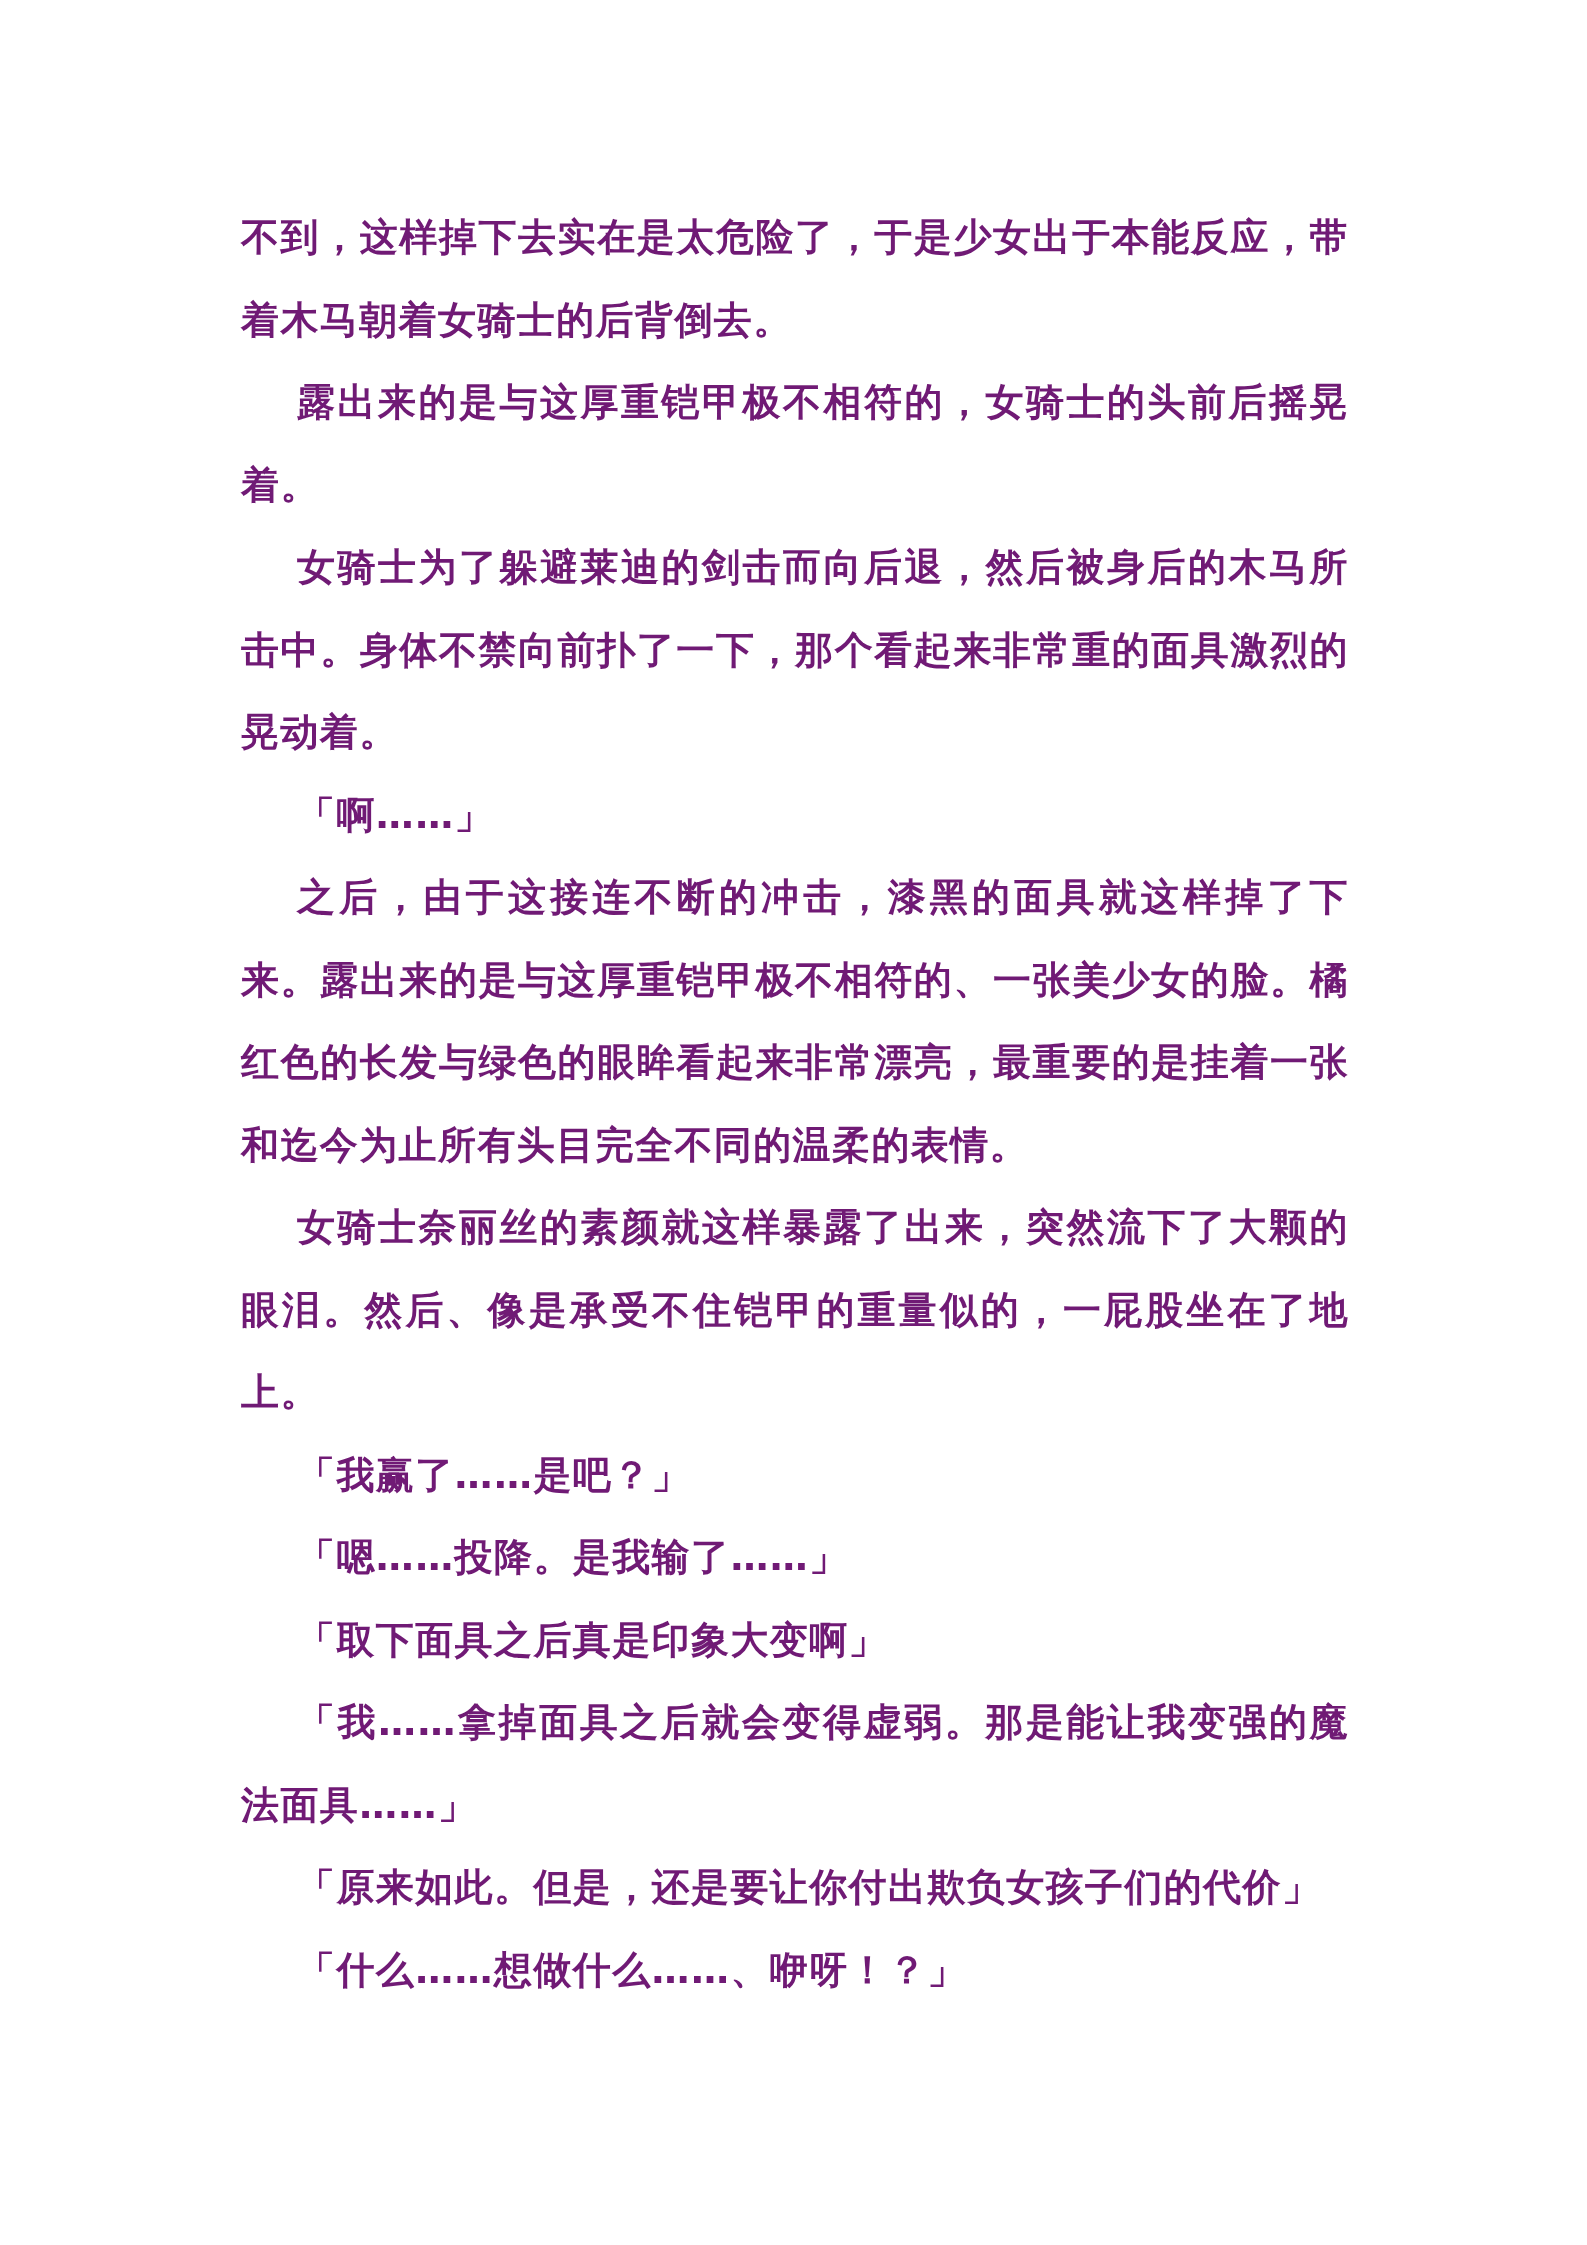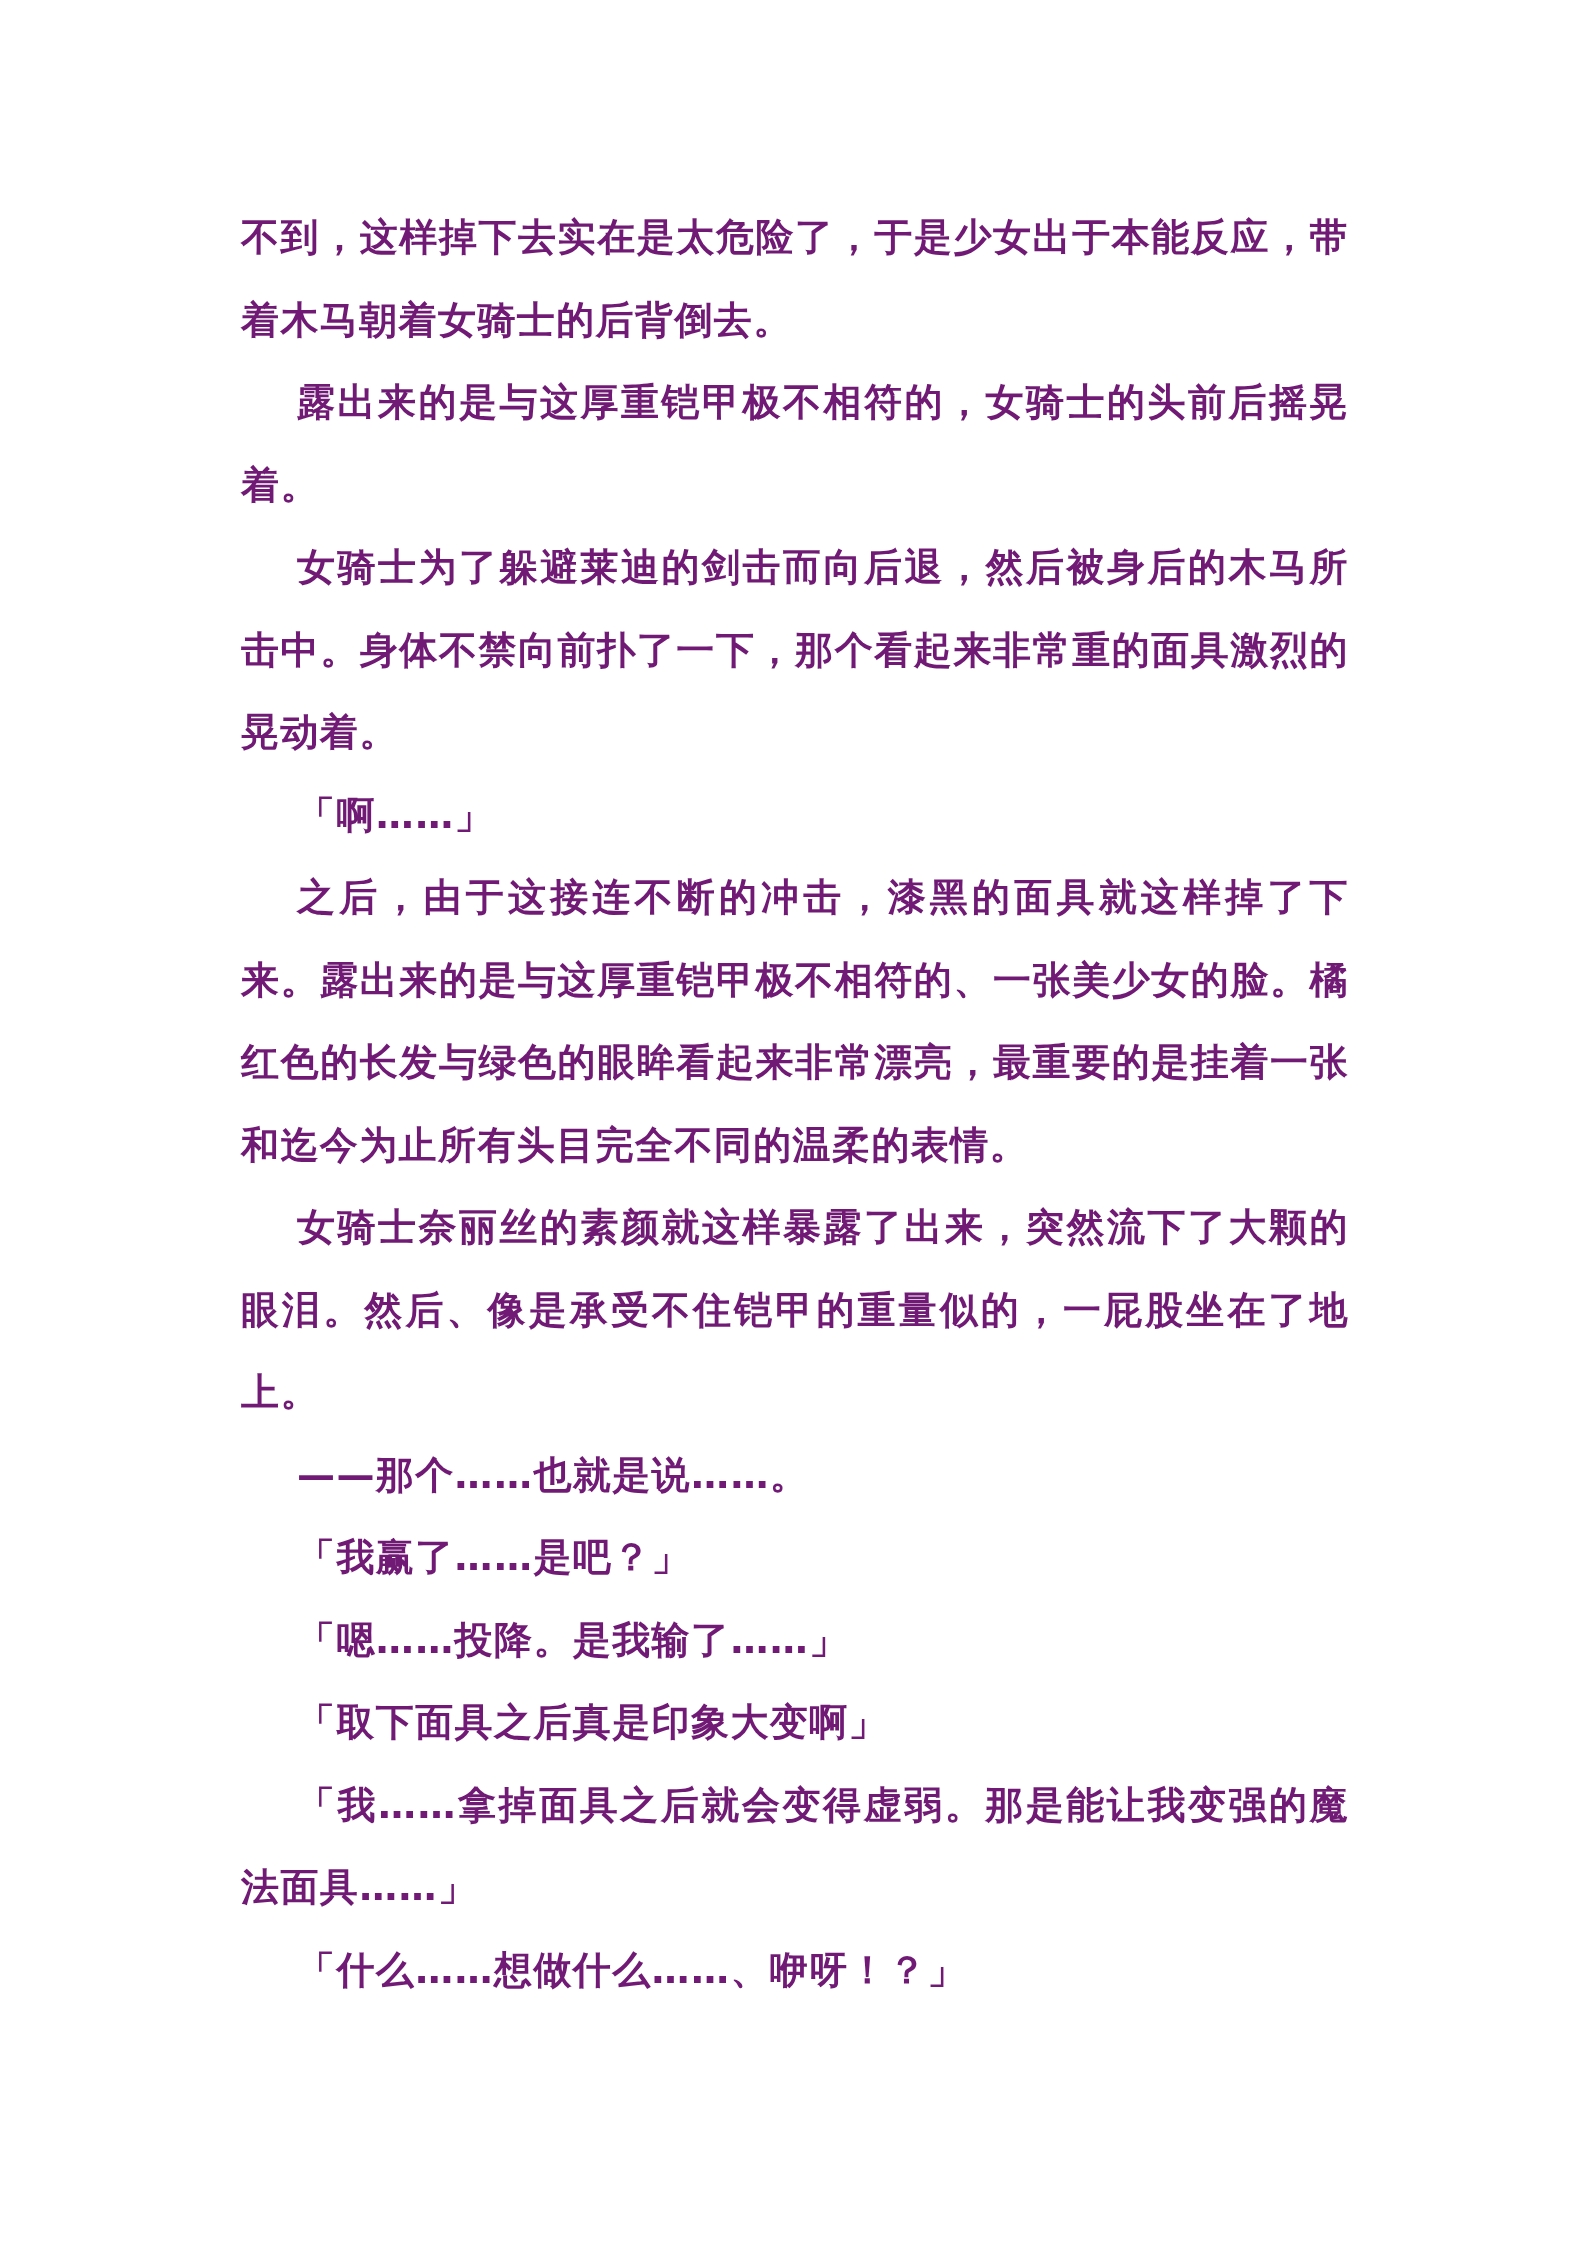--- a/index.html
+++ b/index.html
@@ -39,19 +39,19 @@
 </head>
 <body>
 
 <div class="page">
   <p class="para">不到，这样掉下去实在是太危险了，于是少女出于本能反应，带着木马朝着女骑士的后背倒去。</p>
   <p class="para indent">露出来的是与这厚重铠甲极不相符的，女骑士的头前后摇晃着。</p>
   <p class="para indent">女骑士为了躲避莱迪的剑击而向后退，然后被身后的木马所击中。身体不禁向前扑了一下，那个看起来非常重的面具激烈的晃动着。</p>
   <p class="para indent">「啊……」</p>
   <p class="para indent">之后，由于这接连不断的冲击，漆黑的面具就这样掉了下来。露出来的是与这厚重铠甲极不相符的、一张美少女的脸。橘红色的长发与绿色的眼眸看起来非常漂亮，最重要的是挂着一张和迄今为止所有头目完全不同的温柔的表情。</p>
   <p class="para indent">女骑士奈丽丝的素颜就这样暴露了出来，突然流下了大颗的眼泪。然后、像是承受不住铠甲的重量似的，一屁股坐在了地上。</p>
-  <p class="para indent">——那个……也就是说……。</p>
   <p class="para indent">「我赢了……是吧？」</p>
   <p class="para indent">「嗯……投降。是我输了……」</p>
   <p class="para indent">「取下面具之后真是印象大变啊」</p>
   <p class="para indent">「我……拿掉面具之后就会变得虚弱。那是能让我变强的魔法面具……」</p>
+  <p class="para indent">「原来如此。但是，还是要让你付出欺负女孩子们的代价」</p>
   <p class="para indent">「什么……想做什么……、咿呀！？」</p>
 </div>
 
 </body></html>

